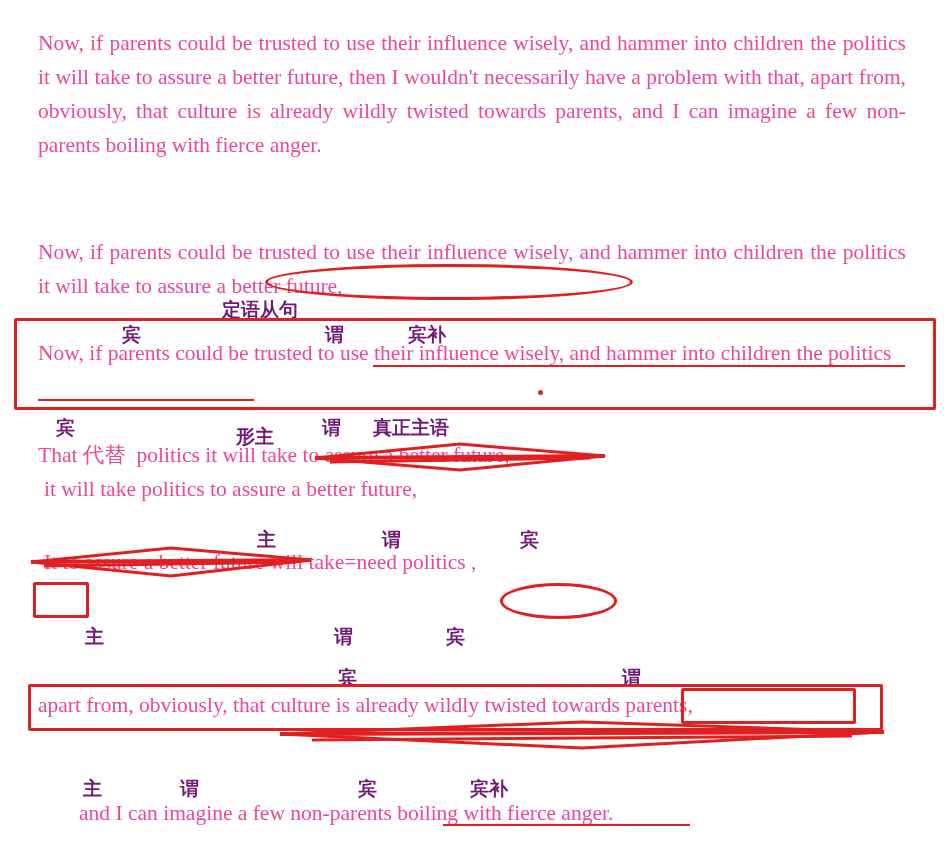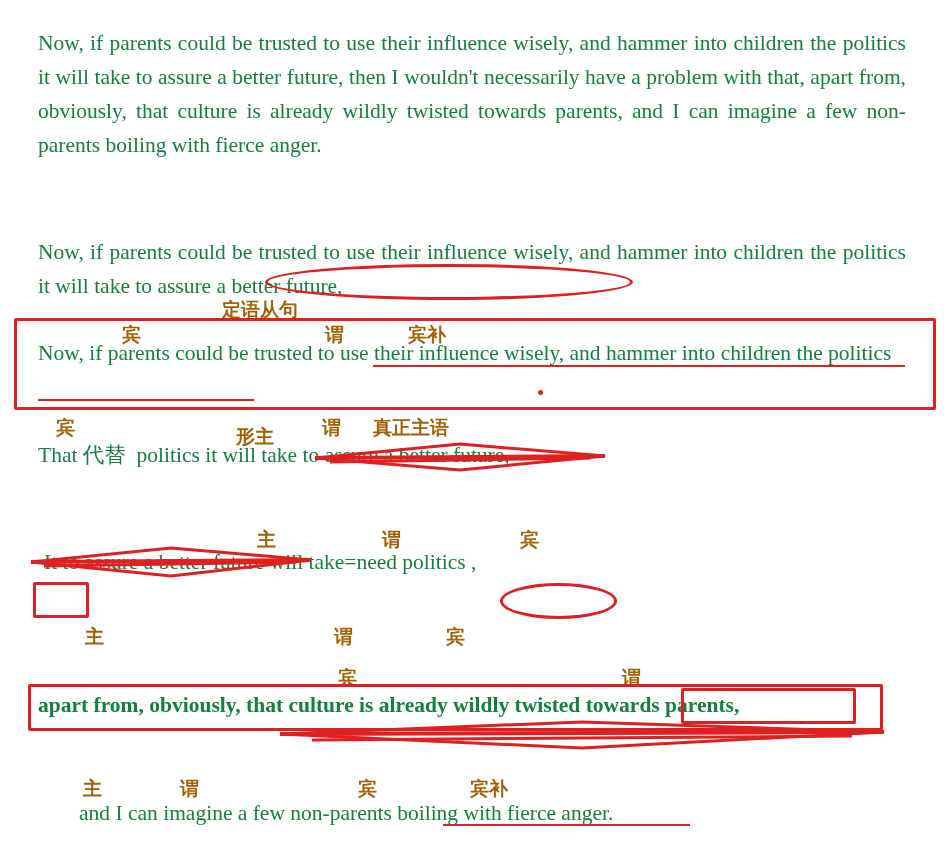--- a/index.html
+++ b/index.html
@@ -14,30 +14,30 @@
     background: #ffffff;
     overflow: hidden;
     font-family: "Liberation Serif", serif;
     color: #1b1b1b;
   }
   .para {
     position: absolute;
     font-family: "Liberation Serif", serif;
     font-size: 21.5px;
     line-height: 34px;
-    color: #15803d;
+    color: #ec4899;
     white-space: pre-wrap;
   }
   .justify {
     text-align: justify;
     text-align-last: left;
   }
   .cn {
     position: absolute;
-    color: #a16207;
+    color: #701a75;
     font-family: "DejaVu Sans", sans-serif;
     font-size: 19px;
     font-weight: 700;
     line-height: 1;
     white-space: nowrap;
   }
   .box {
     position: absolute;
     border: 3px solid #e02020;
     box-sizing: border-box;
@@ -98,20 +98,21 @@
   <div class="para" style="left:38px; top:438px; width:880px;">That 代替  politics it will take to assure a better future,</div>
 
   <div class="scribble" style="left:310px; top:432px;">
     <svg width="300" height="46" viewBox="0 0 300 46">
       <path d="M5 26 L150 12 L295 24 L150 38 Z" fill="none" stroke="#e02020" stroke-width="3"></path>
       <path d="M5 26 L295 24" stroke="#e02020" stroke-width="4" fill="none"></path>
       <path d="M20 30 L280 26" stroke="#e02020" stroke-width="3" fill="none"></path>
     </svg>
   </div>
 
+  <div class="para" style="left:44px; top:472px; width:880px;">it will take politics to assure a better future,</div>
 
   <div class="cn" style="left:257px; top:530px;">主</div>
   <div class="cn" style="left:382px; top:530px;">谓</div>
   <div class="cn" style="left:520px; top:530px;">宾</div>
 
   <div class="para" style="left:44px; top:545px; width:880px;">It to assure a better future will take=need politics ,</div>
 
   <div class="scribble" style="left:26px; top:538px;">
     <svg width="290" height="46" viewBox="0 0 290 46">
       <path d="M5 24 L145 10 L285 22 L145 38 Z" fill="none" stroke="#e02020" stroke-width="3"></path>
@@ -127,21 +128,21 @@
 
   <div class="cn" style="left:85px; top:627px;">主</div>
   <div class="cn" style="left:334px; top:627px;">谓</div>
   <div class="cn" style="left:446px; top:627px;">宾</div>
 
   <div class="cn" style="left:338px; top:668px;">宾</div>
   <div class="cn" style="left:622px; top:668px;">谓</div>
 
   <div class="box" style="left:28px; top:684px; width:855px; height:47px;"></div>
 
-  <div class="para" style="left:38px; top:688px; width:880px;font-weight:bold;">apart from, obviously, that culture is already wildly twisted towards parents,</div>
+  <div class="para" style="left:38px; top:688px; width:880px;">apart from, obviously, that culture is already wildly twisted towards parents,</div>
 
   <div class="box" style="left:681px; top:688px; width:175px; height:36px;"></div>
 
   <div class="scribble" style="left:272px; top:718px;">
     <svg width="620" height="34" viewBox="0 0 620 34">
       <path d="M8 16 L310 4 L612 14 L310 30 Z" fill="none" stroke="#e02020" stroke-width="3"></path>
       <path d="M8 16 L612 14" stroke="#e02020" stroke-width="4" fill="none"></path>
       <path d="M40 22 L580 18" stroke="#e02020" stroke-width="3" fill="none"></path>
     </svg>
   </div>

